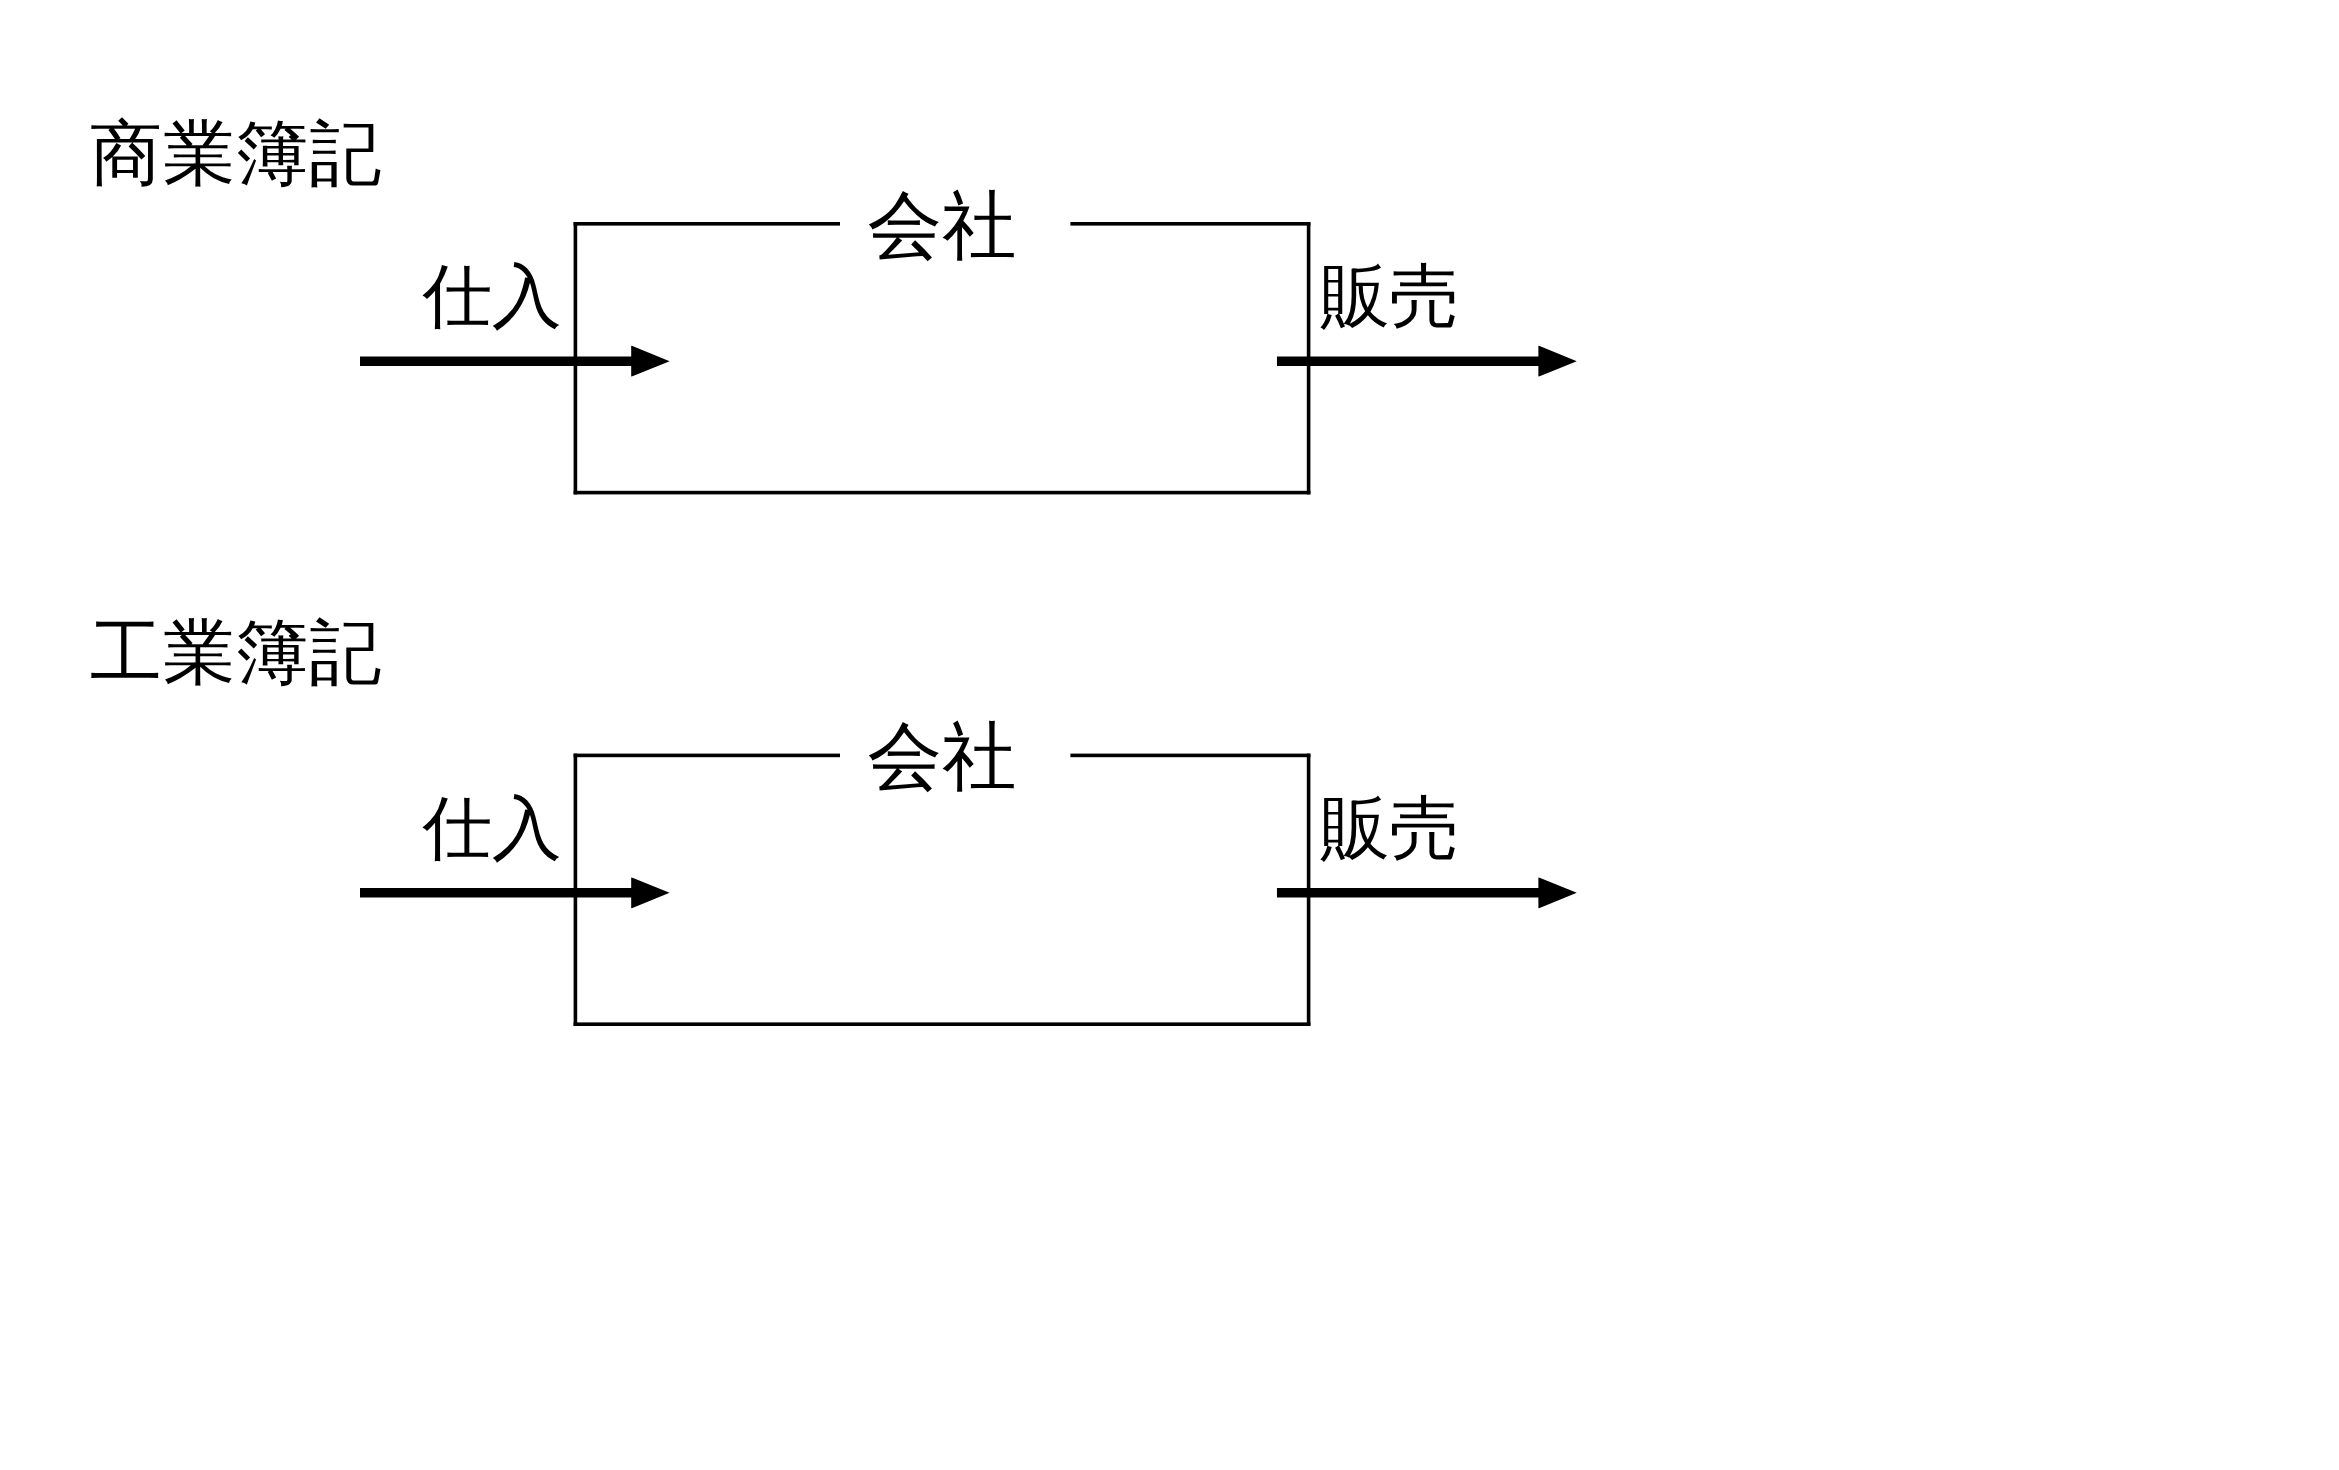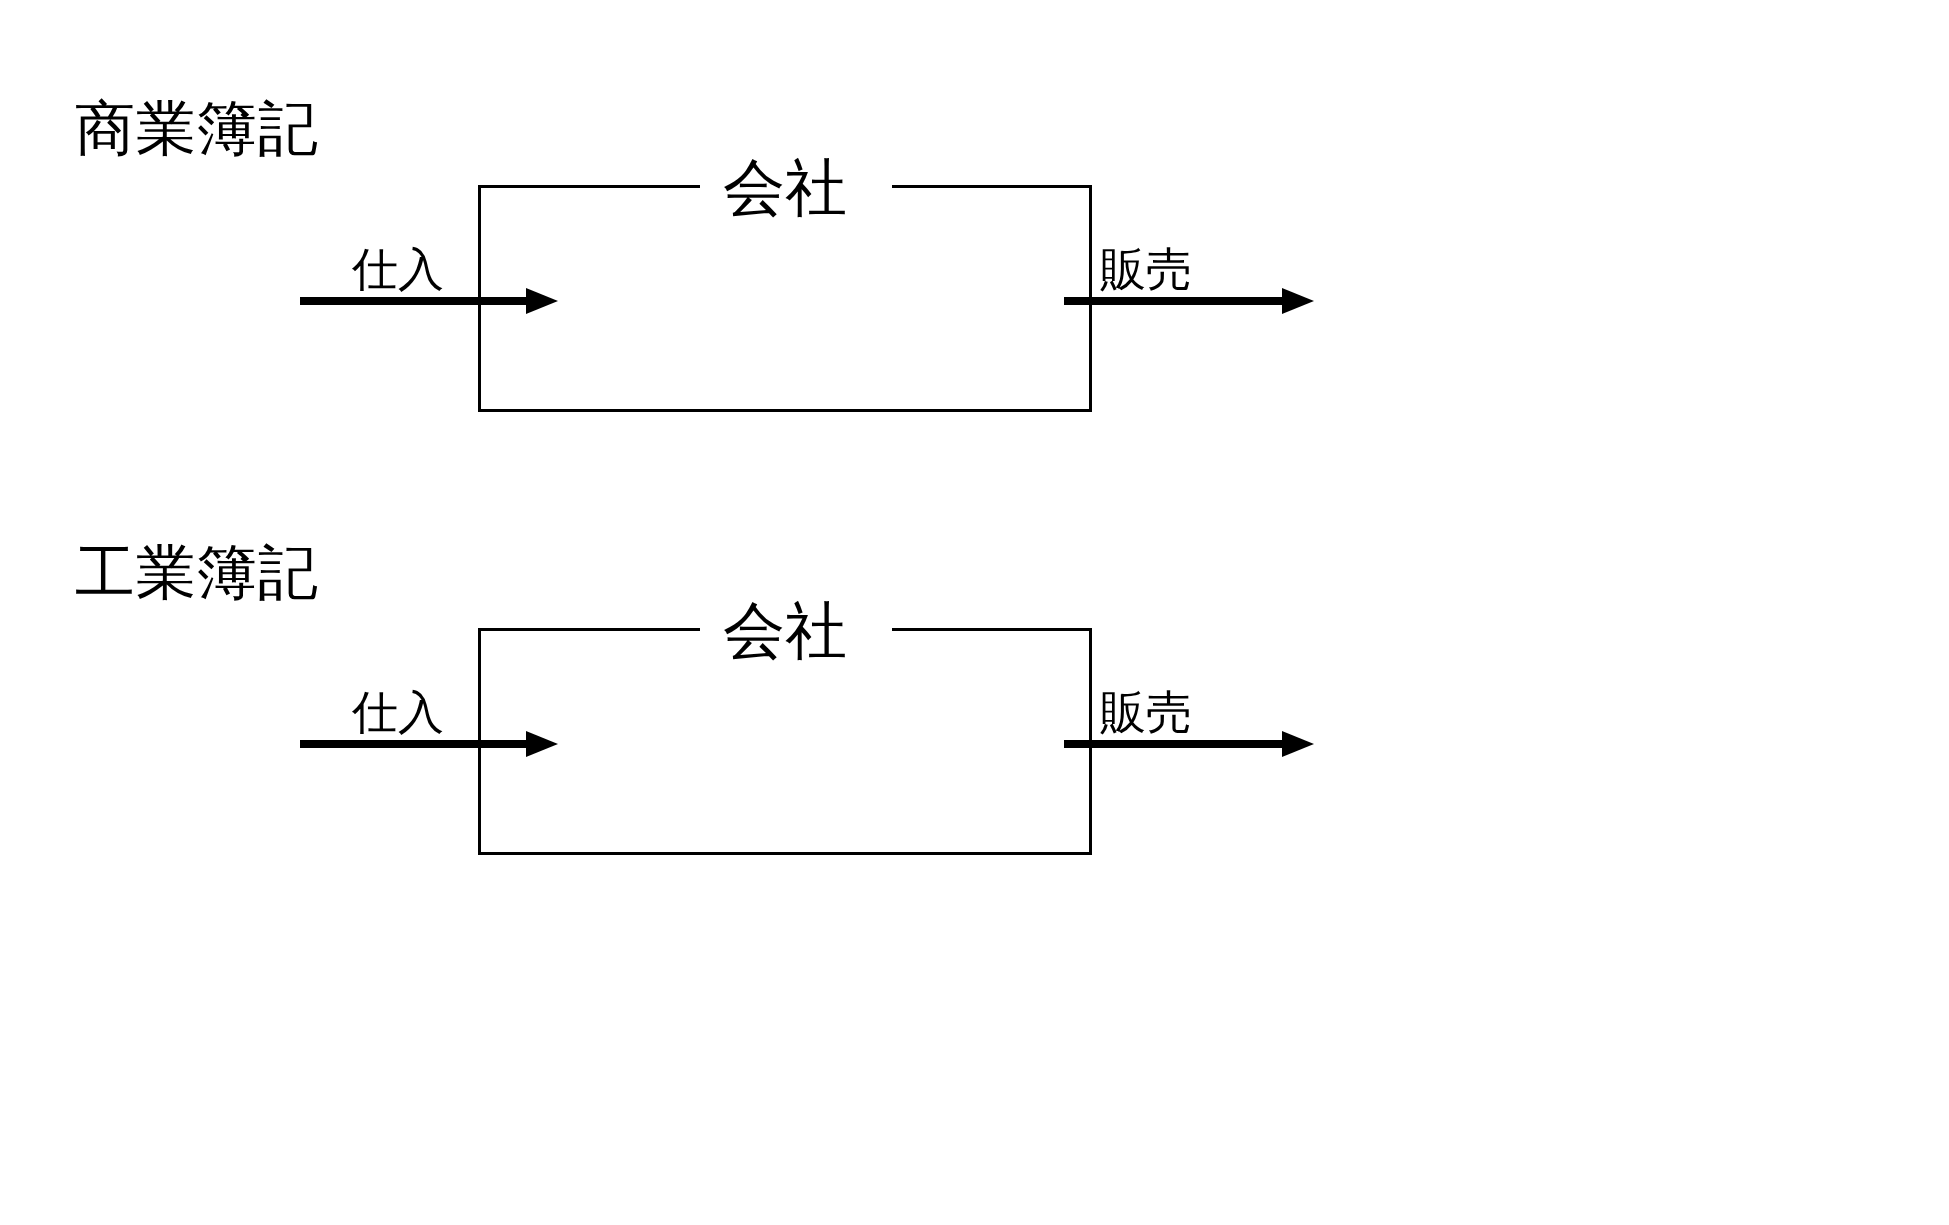--- a/index.html
+++ b/index.html
@@ -66,25 +66,24 @@
     white-space: nowrap;
     transform: translate(-50%, -50%);
     background: #ffffff;
     padding: 0 10px;
     color: #000;
   }
 
   
   .flow-label {
     position: absolute;
-    font-size: 46px;
+    font-size: 58px;
     line-height: 1;
     white-space: nowrap;
     color: #000;
-    margin-top: 28px;
   }
 
   
   .arrow {
     position: absolute;
     height: 26px;
   }
   .arrow svg { display: block; }
 </style>
 </head>
@@ -120,21 +119,21 @@
     <div class="arrow" style="left:1064px; top:288px; width:250px;">
       <svg width="250" height="26" viewBox="0 0 250 26" xmlns="http://www.w3.org/2000/svg">
         <line x1="0" y1="13" x2="224" y2="13" stroke="#000" stroke-width="8"></line>
         <polygon points="250,13 218,0 218,26" fill="#000"></polygon>
       </svg>
     </div>
   </div>
 
   <div>
 
-    <div class="section-label" style="left:75px; top:542px;">工業簿記</div>
+    <div class="section-label" style="left:75px; top:514px;">工業簿記</div>
 
     <div class="company-box" style="left:478px; top:628px; width:614px; height:227px;">
       <div class="edge edge-top-left" style="left:0; width:222px;"></div>
       <div class="edge edge-top-right" style="right:0; width:200px;"></div>
       <div class="edge edge-left"></div>
       <div class="edge edge-right"></div>
       <div class="edge edge-bottom"></div>
     </div>
 
     <div class="box-caption" style="left:785px; top:631px;">会社</div>

